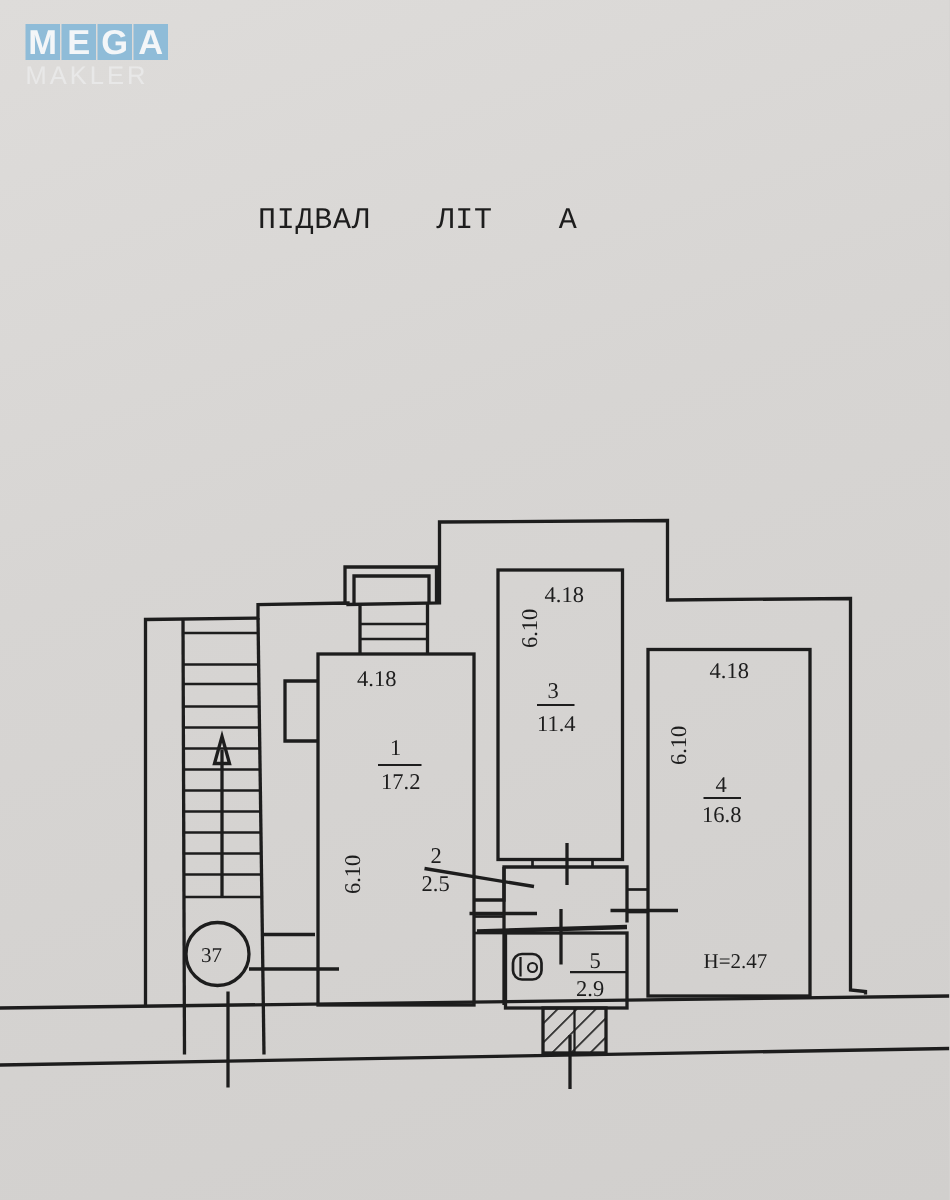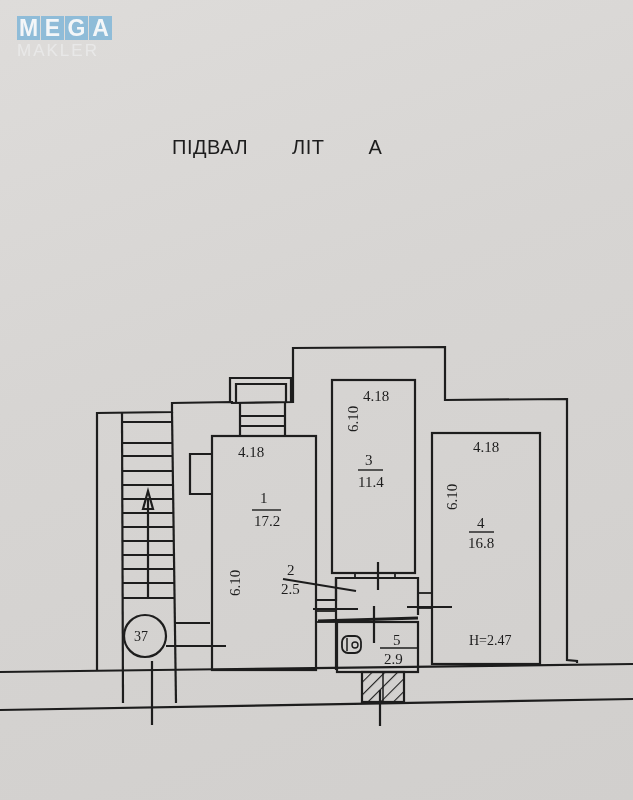--- a/index.html
+++ b/index.html
@@ -48,21 +48,21 @@
       font-family: "Liberation Sans", sans-serif;
       font-size: 17px;
       letter-spacing: 2px;
       line-height: 18px;
       opacity: 0.85;
     }
     .title {
       position: absolute;
       left: 172px;
       top: 136px;
-      font-family: Liberation Sans, sans-serif;
+      font-family: Liberation Mono, monospace;
       font-size: 20px;
       color: #1d1d1d;
       letter-spacing: 0.5px;
       white-space: pre;
     }
     .title span { margin-right: 44px; }
     svg.plan {
       position: absolute;
       left: 0; top: 0;
       width: 633px; height: 800px;

